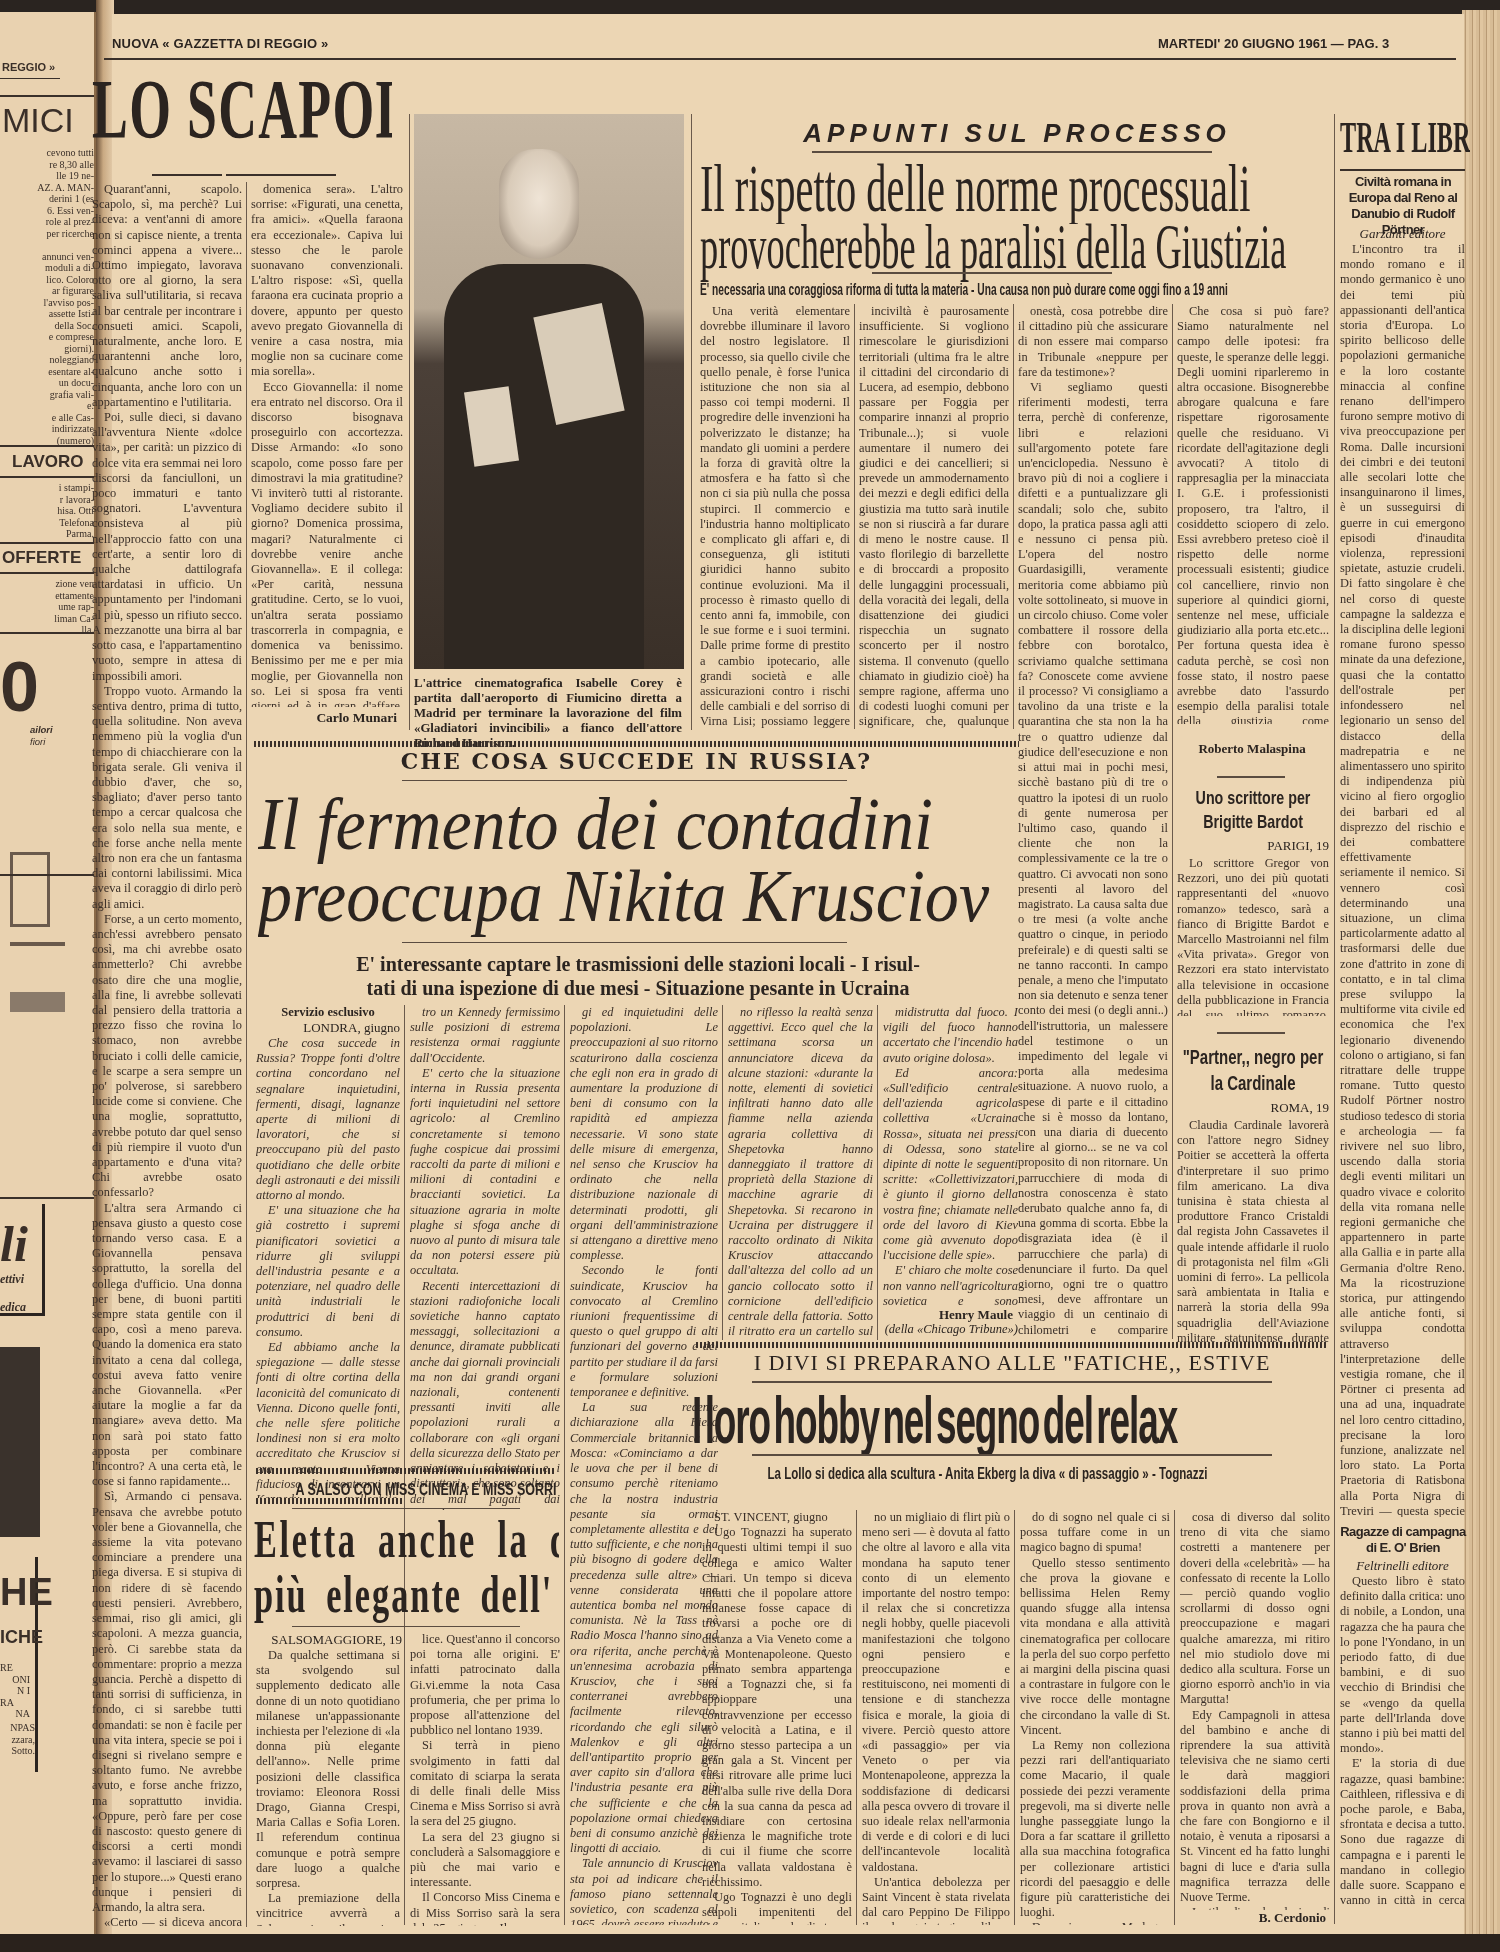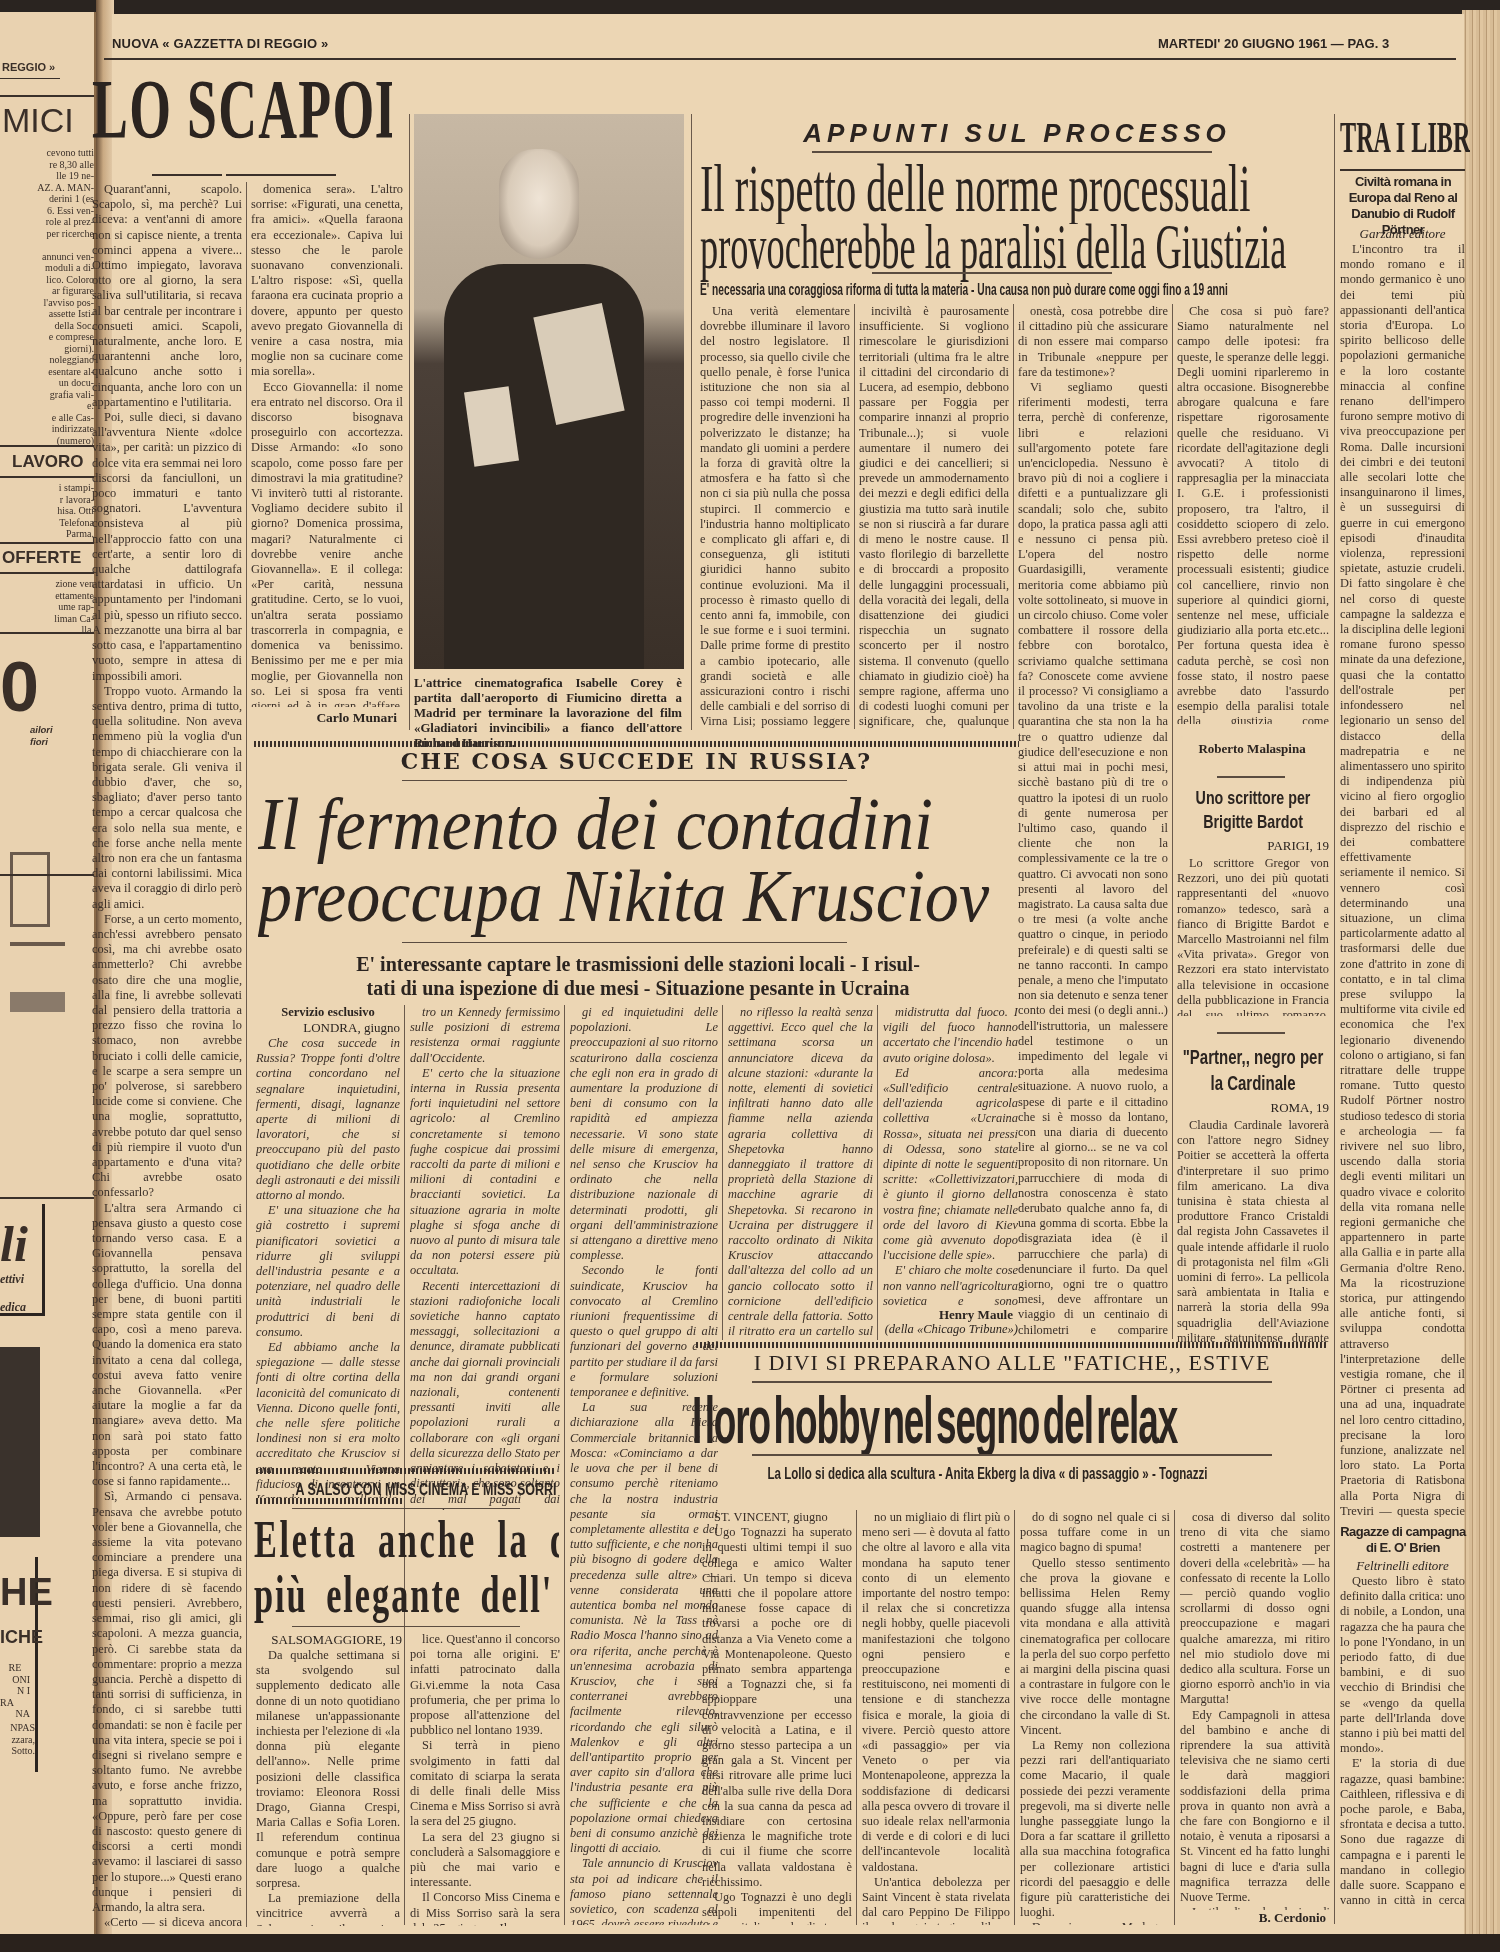--- a/index.html
+++ b/index.html
@@ -91,35 +91,35 @@
   <div id="prev-offerte" class="abs" style="left:2px;top:566px;width:92px;font-family:'Liberation Serif',serif;">
       <div style="font-size: 10px; line-height: 11.5px; text-align: right; white-space: nowrap; color: rgb(58, 47, 40);">zione ven</div>
       <div style="font-size: 10px; line-height: 11.5px; text-align: right; white-space: nowrap; color: rgb(58, 47, 40);">ettamente</div>
       <div style="font-size: 10px; line-height: 11.5px; text-align: right; white-space: nowrap; color: rgb(58, 47, 40);">ume rap-</div>
       <div style="font-size: 10px; line-height: 11.5px; text-align: right; white-space: nowrap; color: rgb(58, 47, 40);">liman Ca-</div>
       <div style="font-size: 10px; line-height: 11.5px; text-align: right; white-space: nowrap; color: rgb(58, 47, 40);">lla.</div>
     </div>
   <div class="rule" style="left:0;top:620px;width:96px;"></div>
   <div class="left-frag" style="left:0;top:640px;font-size:70px;line-height:70px;font-weight:bold;">0</div>
   <div class="left-frag" style="left:30px;top:712px;font-style:italic;font-weight:bold;text-align:right;">ailori</div>
-  <div class="left-frag" style="left:30px;top:724px;font-style:italic;font-weight:bold;">fiori</div>
+  <div class="left-frag" style="left:30px;top:724px;font-style:italic;font-weight:normal;">fiori</div>
   <div class="abs" style="left:10px;top:840px;width:40px;height:75px;border:3px solid #6a5a4c;"></div>
   <div class="abs" style="left:10px;top:920px;width:55px;height:100px;background:linear-gradient(180deg,transparent 10%,#6a5a4c 10% 14%,transparent 14% 60%,#8a7a6a 60% 80%,transparent 80%);"></div>
   <div class="rule" style="left:0;top:862px;width:96px;"></div>
   <div class="rule" style="left:0;top:1185px;width:96px;"></div>
   <div class="abs" style="left:0;top:1192px;width:45px;height:112px;border-right:3px solid #2b2420;border-bottom:3px solid #2b2420;"></div>
   <div class="left-frag" style="left:0;top:1205px;font-family:'Liberation Serif',serif;font-style:italic;font-weight:bold;font-size:50px;line-height:54px;">li</div>
   <div class="left-frag" style="left:0;top:1262px;font-family:'Liberation Serif',serif;font-style:italic;font-weight:bold;font-size:12px;">ettivi</div>
   <div class="left-frag" style="left:0;top:1290px;font-family:'Liberation Serif',serif;font-style:italic;font-weight:bold;font-size:12px;">edica</div>
   <div class="abs" style="left:0;top:1335px;width:40px;height:190px;background:#3a322c;"></div>
   <div class="abs" style="left:0;top:1545px;width:38px;height:215px;border-right:3px solid #2b2420;"></div>
   <div class="left-frag" style="left:0;top:1560px;font-size:38px;line-height:40px;font-weight:bold;">HE</div>
   <div class="left-frag" style="left:0;top:1615px;font-size:18px;line-height:20px;font-weight:bold;">ICHE</div>
   <div id="prev-ad3-box-lines" class="abs" style="left:0;top:1650px;width:30px;font-family:'Liberation Serif',serif;">
-      <div style="font-size: 10px; line-height: 11.5px; text-align: center; white-space: nowrap; color: rgb(58, 47, 40);">RE</div>
+      <div style="font-size: 10px; line-height: 11.5px; text-align: left; white-space: nowrap; color: rgb(58, 47, 40);">RE</div>
       <div style="font-size: 10px; line-height: 11.5px; text-align: right; white-space: nowrap; color: rgb(58, 47, 40);">ONI</div>
       <div style="font-size: 10px; line-height: 11.5px; text-align: right; white-space: nowrap; color: rgb(58, 47, 40);">N I</div>
       <div style="font-size: 10px; line-height: 11.5px; white-space: nowrap; color: rgb(58, 47, 40);">RA</div>
       <div style="font-size: 10px; line-height: 11.5px; text-align: right; white-space: nowrap; color: rgb(58, 47, 40);">NA</div>
     </div>
   <div id="prev-ad3-foot" class="abs" style="left:0;top:1710px;width:35px;font-family:'Liberation Serif',serif;">
       <div style="font-size: 10px; line-height: 11.5px; text-align: right; white-space: nowrap; color: rgb(58, 47, 40);">NPAS</div>
       <div style="font-size: 10px; line-height: 11.5px; text-align: right; white-space: nowrap; color: rgb(58, 47, 40);">zzara,</div>
       <div style="font-size: 10px; line-height: 11.5px; text-align: right; white-space: nowrap; color: rgb(58, 47, 40);">Sotto.</div>
     </div>

